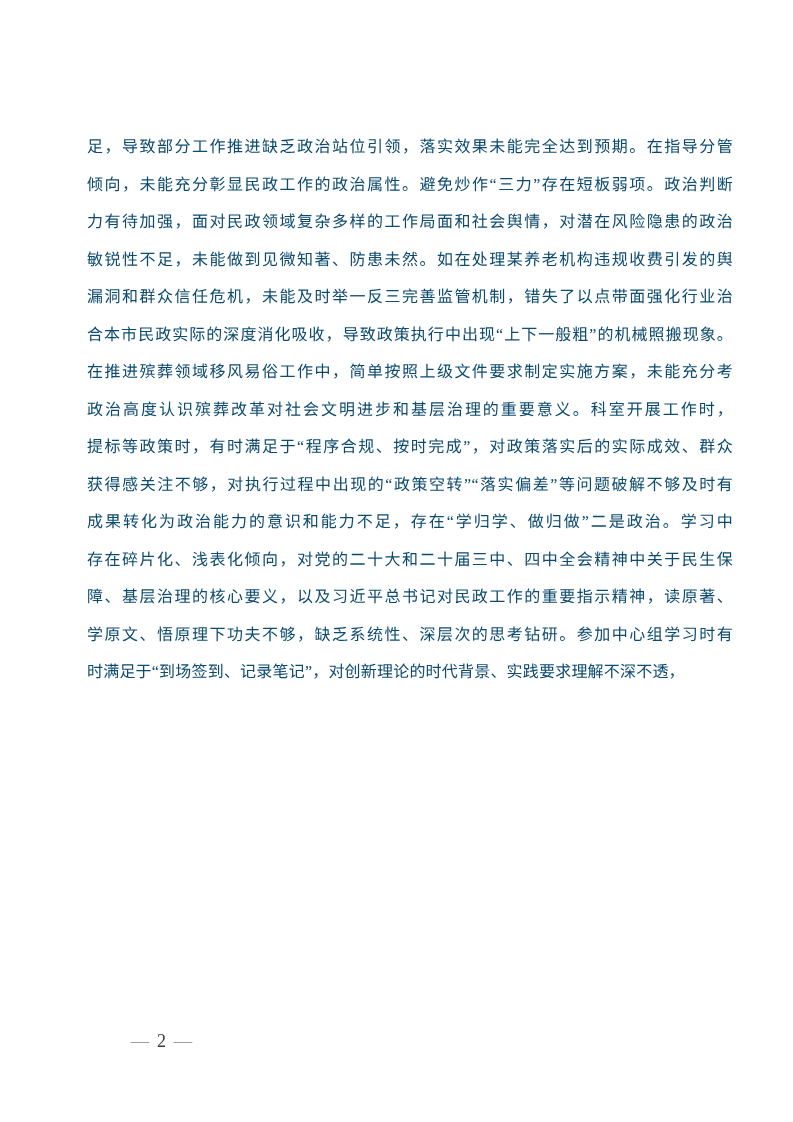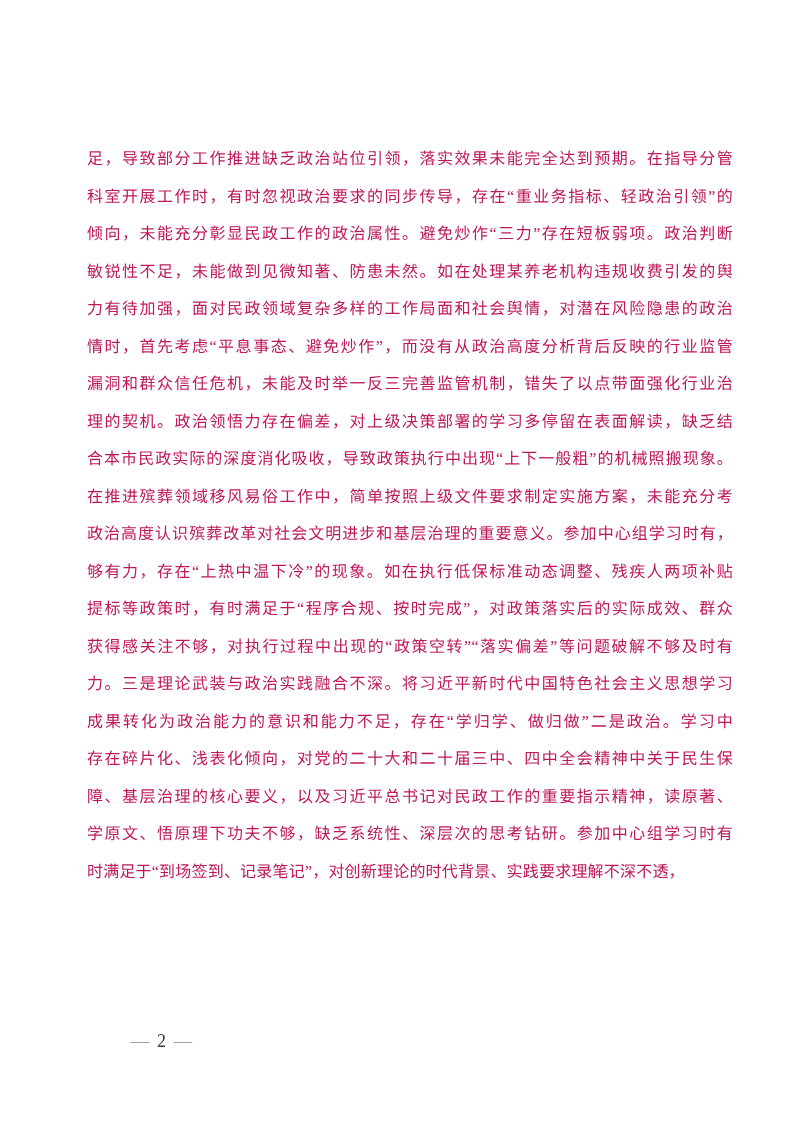--- a/index.html
+++ b/index.html
@@ -13,23 +13,23 @@
     width: 793px;
     height: 1122px;
     background: #ffffff;
     overflow: hidden;
     font-family: "Liberation Serif", "DejaVu Serif", serif;
   }
 
   .text-block {
     position: absolute;
     left: 87px;
-    top: 140px;
+    top: 128px;
     width: 646px;
-    color: #be185d;
+    color: #0c4a6e;
   }
 
   .text-line {
     font-size: 16px;
     line-height: 37.5px;
     height: 37.5px;
     white-space: nowrap;
     text-align: justify;
     text-align-last: justify;
     text-justify: inter-ideograph;
@@ -65,34 +65,29 @@
     line-height: 1;
   }
 </style>
 </head>
 <body>
 
 <div class="page">
 
   <div class="text-block">
       <div class="text-line">足，导致部分工作推进缺乏政治站位引领，落实效果未能完全达到预期。在指导分管</div>
-      <div class="text-line">科室开展工作时，有时忽视政治要求的同步传导，存在“重业务指标、轻政治引领”的</div>
       <div class="text-line">倾向，未能充分彰显民政工作的政治属性。避免炒作“三力”存在短板弱项。政治判断</div>
+      <div class="text-line">力有待加强，面对民政领域复杂多样的工作局面和社会舆情，对潜在风险隐患的政治</div>
       <div class="text-line">敏锐性不足，未能做到见微知著、防患未然。如在处理某养老机构违规收费引发的舆</div>
-      <div class="text-line">力有待加强，面对民政领域复杂多样的工作局面和社会舆情，对潜在风险隐患的政治</div>
-      <div class="text-line">情时，首先考虑“平息事态、避免炒作”，而没有从政治高度分析背后反映的行业监管</div>
       <div class="text-line">漏洞和群众信任危机，未能及时举一反三完善监管机制，错失了以点带面强化行业治</div>
-      <div class="text-line">理的契机。政治领悟力存在偏差，对上级决策部署的学习多停留在表面解读，缺乏结</div>
       <div class="text-line">合本市民政实际的深度消化吸收，导致政策执行中出现“上下一般粗”的机械照搬现象。</div>
       <div class="text-line">在推进殡葬领域移风易俗工作中，简单按照上级文件要求制定实施方案，未能充分考</div>
-      <div class="text-line">政治高度认识殡葬改革对社会文明进步和基层治理的重要意义。参加中心组学习时有，</div>
-      <div class="text-line">够有力，存在“上热中温下冷”的现象。如在执行低保标准动态调整、残疾人两项补贴</div>
+      <div class="text-line">政治高度认识殡葬改革对社会文明进步和基层治理的重要意义。科室开展工作时，</div>
       <div class="text-line">提标等政策时，有时满足于“程序合规、按时完成”，对政策落实后的实际成效、群众</div>
       <div class="text-line">获得感关注不够，对执行过程中出现的“政策空转”“落实偏差”等问题破解不够及时有</div>
-      <div class="text-line">力。三是理论武装与政治实践融合不深。将习近平新时代中国特色社会主义思想学习</div>
       <div class="text-line">成果转化为政治能力的意识和能力不足，存在“学归学、做归做”二是政治。学习中</div>
       <div class="text-line">存在碎片化、浅表化倾向，对党的二十大和二十届三中、四中全会精神中关于民生保</div>
       <div class="text-line">障、基层治理的核心要义，以及习近平总书记对民政工作的重要指示精神，读原著、</div>
       <div class="text-line">学原文、悟原理下功夫不够，缺乏系统性、深层次的思考钻研。参加中心组学习时有</div>
       <div class="text-line">时满足于“到场签到、记录笔记”，对创新理论的时代背景、实践要求理解不深不透，</div>
     </div>
 
   <div class="footer">
     <span class="dash">—</span>
     <span class="num">2</span>

